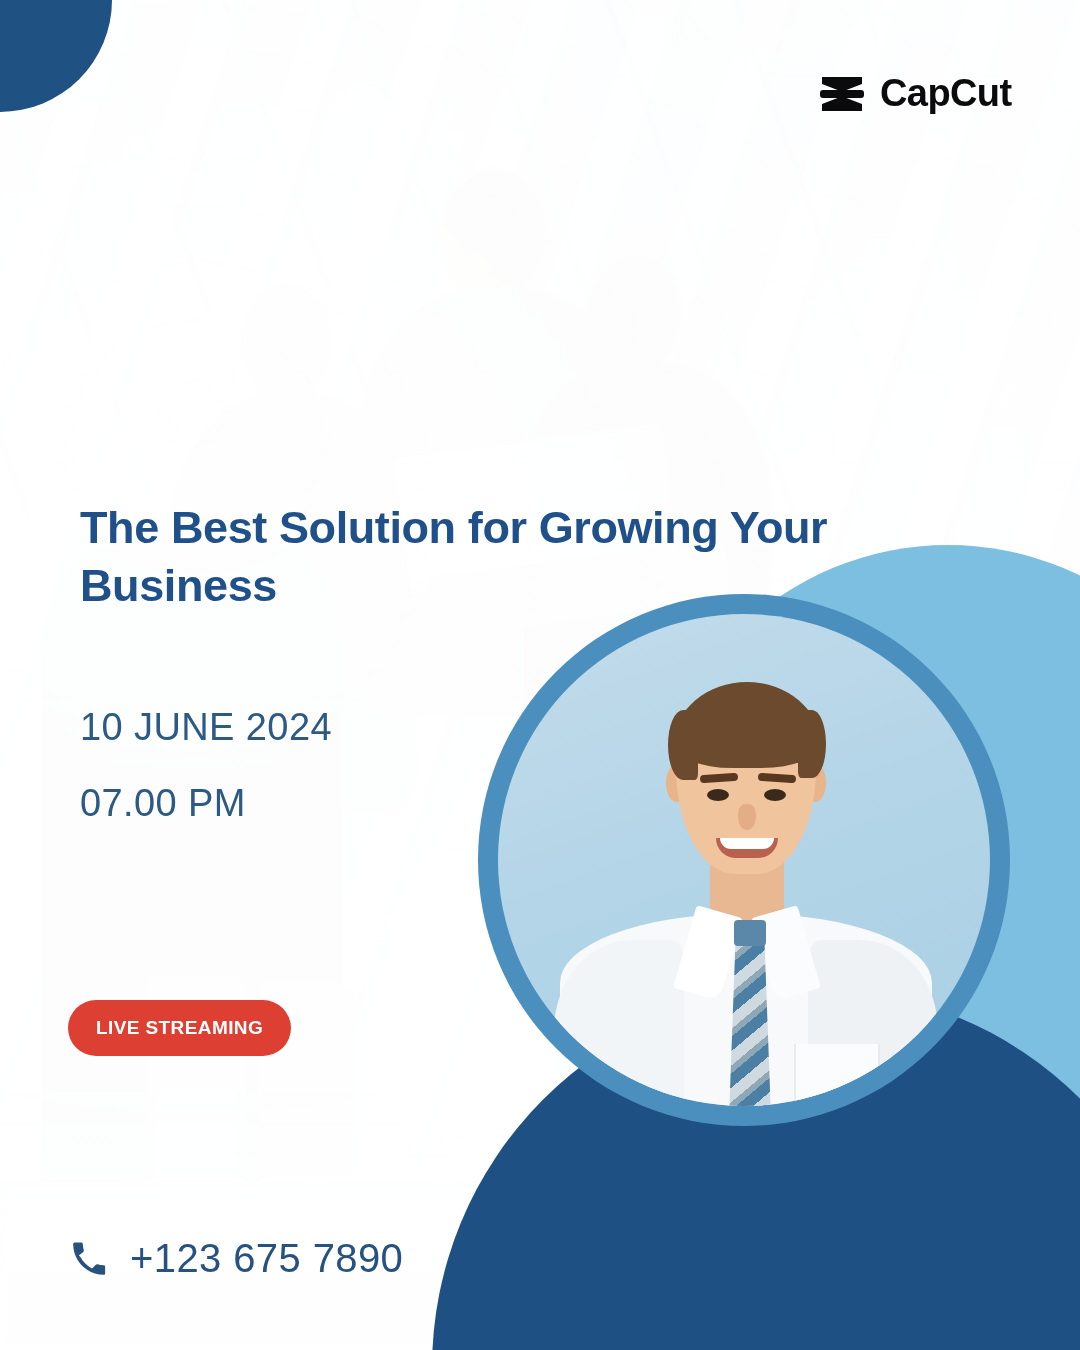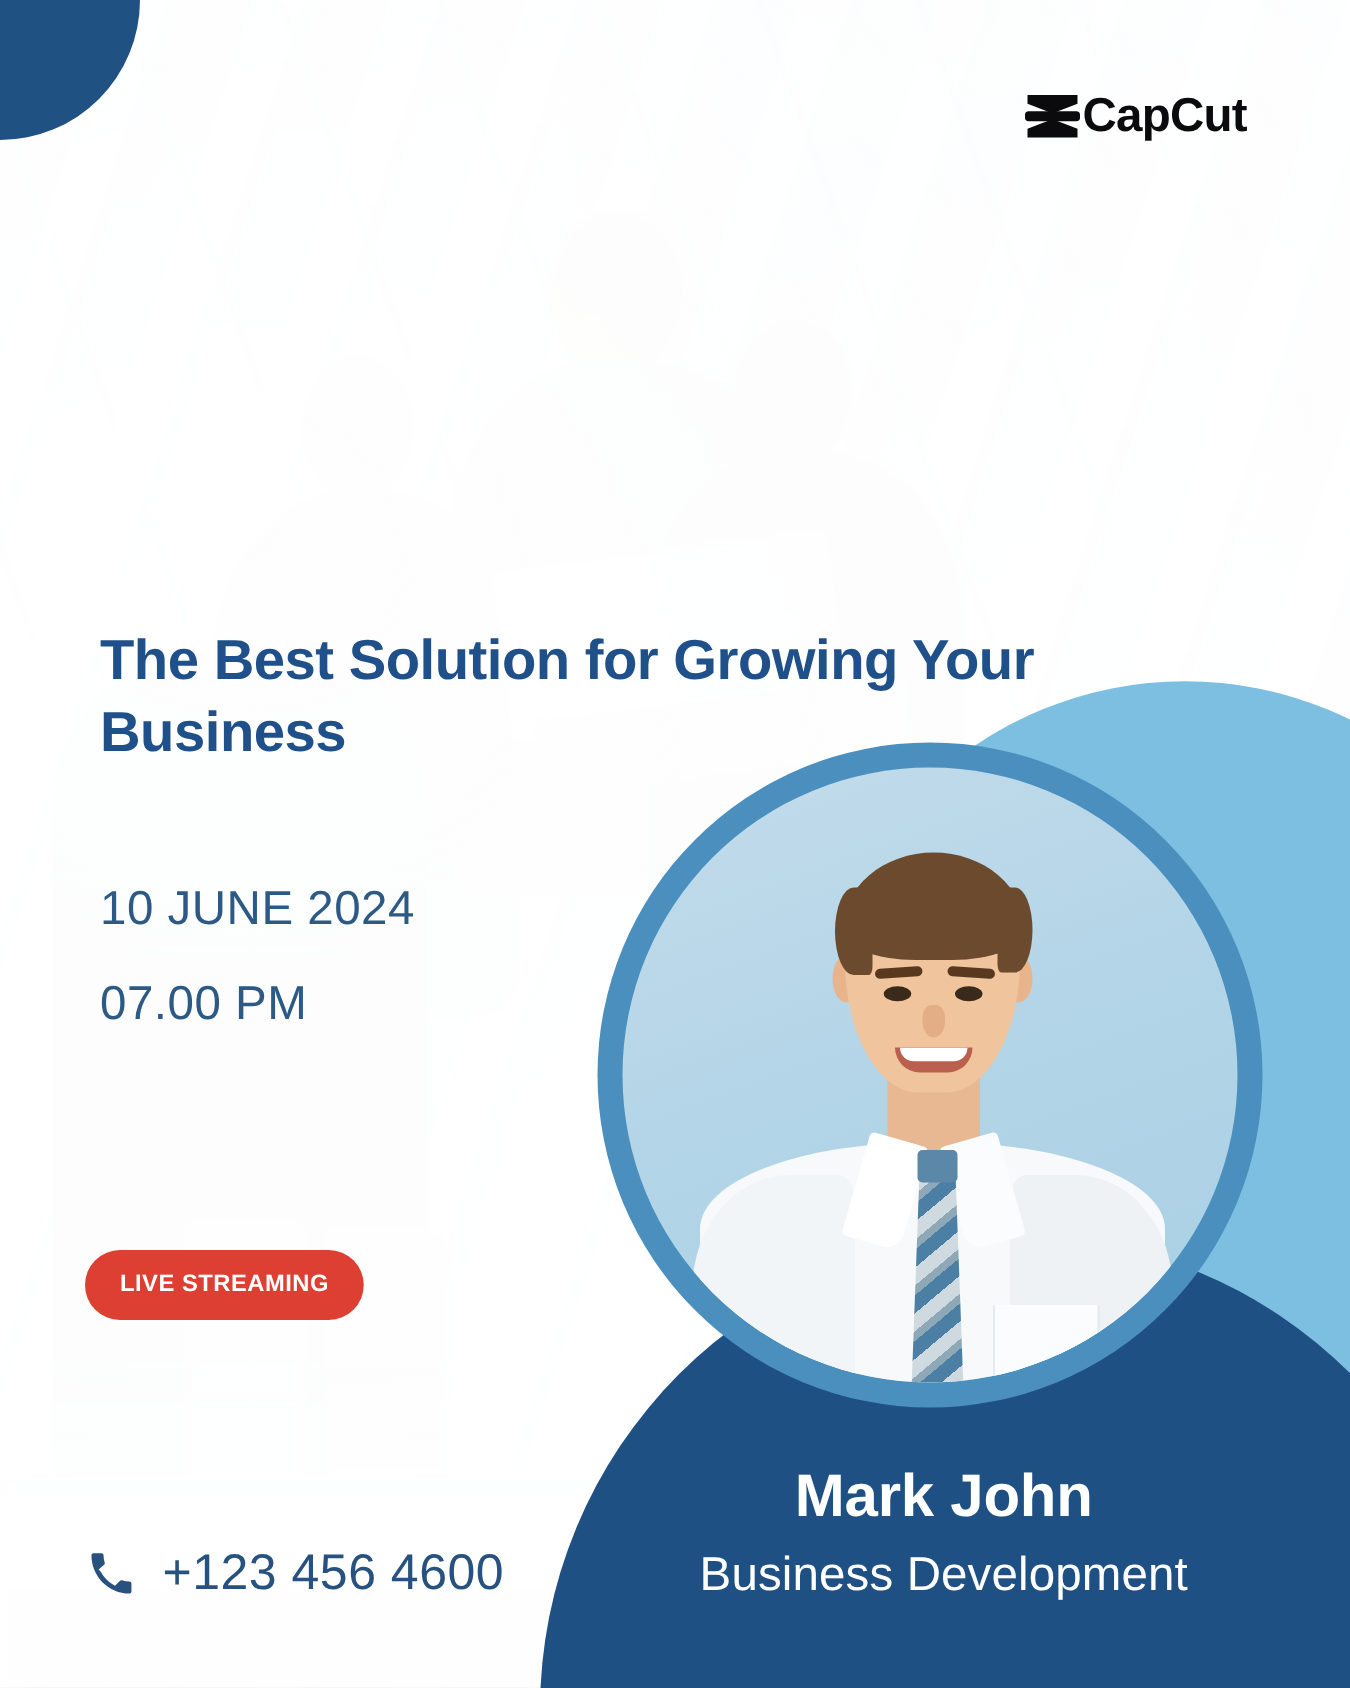--- a/index.html
+++ b/index.html
@@ -166,21 +166,21 @@
       #8fa8b8 22px,#8fa8b8 28px);
     clip-path:polygon(18% 0%, 82% 0%, 100% 100%, 0% 100%);
   }
   .ph-knot {
     left:236px; top:306px; width:32px; height:26px;
     background:#5b87a8; border-radius:4px;
   }
   .ph-pocket { left:296px; top:430px; width:86px; height:72px; border:2px solid #e6ebee; border-top:none; background:#fafcfd; border-radius:0 0 4px 4px; }
 
   
-  .capcut { position:absolute; left:818px; top:72px; display:flex; align-items:flex-start; }
+  .capcut { position:absolute; left:818px; top:72px; display:flex; align-items:flex-end; gap:14px; }
   .capcut .mark { width:48px; height:42px; display:block; }
   .capcut .word { font-size:38px; font-weight:700; color:#0b0b0d; letter-spacing:-.6px; }
 
   
   .title {
     position:absolute; left:84px; top:186px;
     font-size:106px; font-weight:800; line-height:1.07;
     color:#2f2b27; letter-spacing:-1px;
     width:620px;
   }
@@ -269,21 +269,21 @@
   </div>
 
   <div class="badge">
     <span>LIVE STREAMING</span>
   </div>
 
   <div class="phone">
     <svg viewBox="0 0 24 24">
       <path fill="#27527f" d="M6.6 10.8c1.6 3.1 4.2 5.6 7.3 7.2l2.4-2.4c.3-.3.7-.4 1.1-.3 1.2.4 2.5.6 3.8.6.6 0 1 .4 1 1V21c0 .6-.4 1-1 1C10.7 22 2 13.3 2 2.6c0-.6.4-1 1-1h4.1c.6 0 1 .4 1 1 0 1.3.2 2.6.6 3.8.1.4 0 .8-.3 1.1l-2.8 2.3z"></path>
     </svg>
-    <span class="num">+123 456 4600</span>
+    <span class="num">+123 675 7890</span>
   </div>
 
   <div class="portrait-ring">
     <div class="portrait">
       <div class="ph ph-shirt"></div>
       <div class="ph ph-shoulder-l"></div>
       <div class="ph ph-shoulder-r"></div>
       <div class="ph ph-neck"></div>
       <div class="ph ph-ear-l"></div>
       <div class="ph ph-ear-r"></div>
@@ -300,18 +300,14 @@
           <span class="ph-teeth"></span>
         </div>
       <div class="ph ph-collar-l"></div>
       <div class="ph ph-collar-r"></div>
       <div class="ph ph-tie"></div>
       <div class="ph ph-knot"></div>
       <div class="ph ph-pocket"></div>
     </div>
   </div>
 
-  <div class="speaker">
-    <div class="name">Mark John</div>
-    <div class="role">Business Development</div>
-  </div>
 
 </div>
 
 </body></html>

